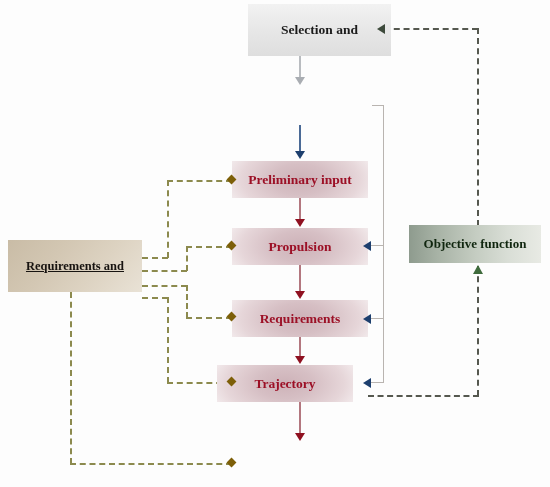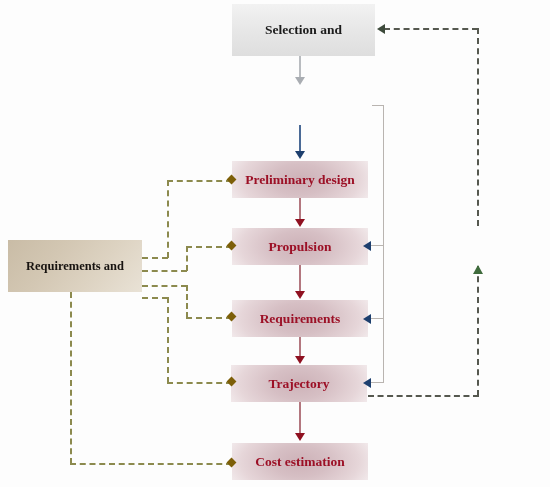--- a/index.html
+++ b/index.html
@@ -172,47 +172,47 @@
 
   <div class="ln dd-h-olive" style="left:142px; top:297px; width:26px;"></div>
   <div class="ln dd-v-olive" style="left:167px; top:297px; height:86px;"></div>
   <div class="ln dd-h-olive" style="left:167px; top:382px; width:65px;"></div>
   <div class="diamond" style="left:228px; top:378px;"></div>
 
   <div class="ln dd-v-olive" style="left:70px; top:292px; height:172px;"></div>
   <div class="ln dd-h-olive" style="left:70px; top:463px; width:162px;"></div>
   <div class="diamond" style="left:228px; top:459px;"></div>
 
-  <div class="node node-selection" style="left:232px; top:4px; width:143px; height:52px;">
+  <div class="node node-selection" style="left:248px; top:4px; width:143px; height:52px;">
     <div>
       <div>Selection and</div>
     </div>
   </div>
 
 
   <div class="node node-pink" style="left:232px; top:161px; width:136px; height:37px;">
-    <span>Preliminary design</span>
+    <span>Preliminary input</span>
   </div>
 
   <div class="node node-pink" style="left:232px; top:228px; width:136px; height:37px;">
     <span>Propulsion</span>
   </div>
 
   <div class="node node-pink" style="left:232px; top:300px; width:136px; height:37px;">
     <span>Requirements</span>
   </div>
 
-  <div class="node node-pink" style="left:231px; top:365px; width:136px; height:37px;text-align:center;">
+  <div class="node node-pink" style="left:217px; top:365px; width:136px; height:37px;text-align:center;">
     <span>Trajectory</span>
   </div>
 
-  <div class="node node-pink" style="left:232px; top:443px; width:136px; height:37px;">
-    <span>Cost estimation</span>
-  </div>
-
-  <div class="node node-req" style="left:8px; top:240px; width:134px; height:52px;">
+
+  <div class="node node-req" style="left:8px; top:240px; width:134px; height:52px;text-decoration:underline;">
     <div>
       <div>Requirements and</div>
     </div>
   </div>
 
+  <div class="node node-obj" style="left:409px; top:225px; width:132px; height:38px;">
+    <span>Objective function</span>
+  </div>
 
 </div>
 
 </body></html>

